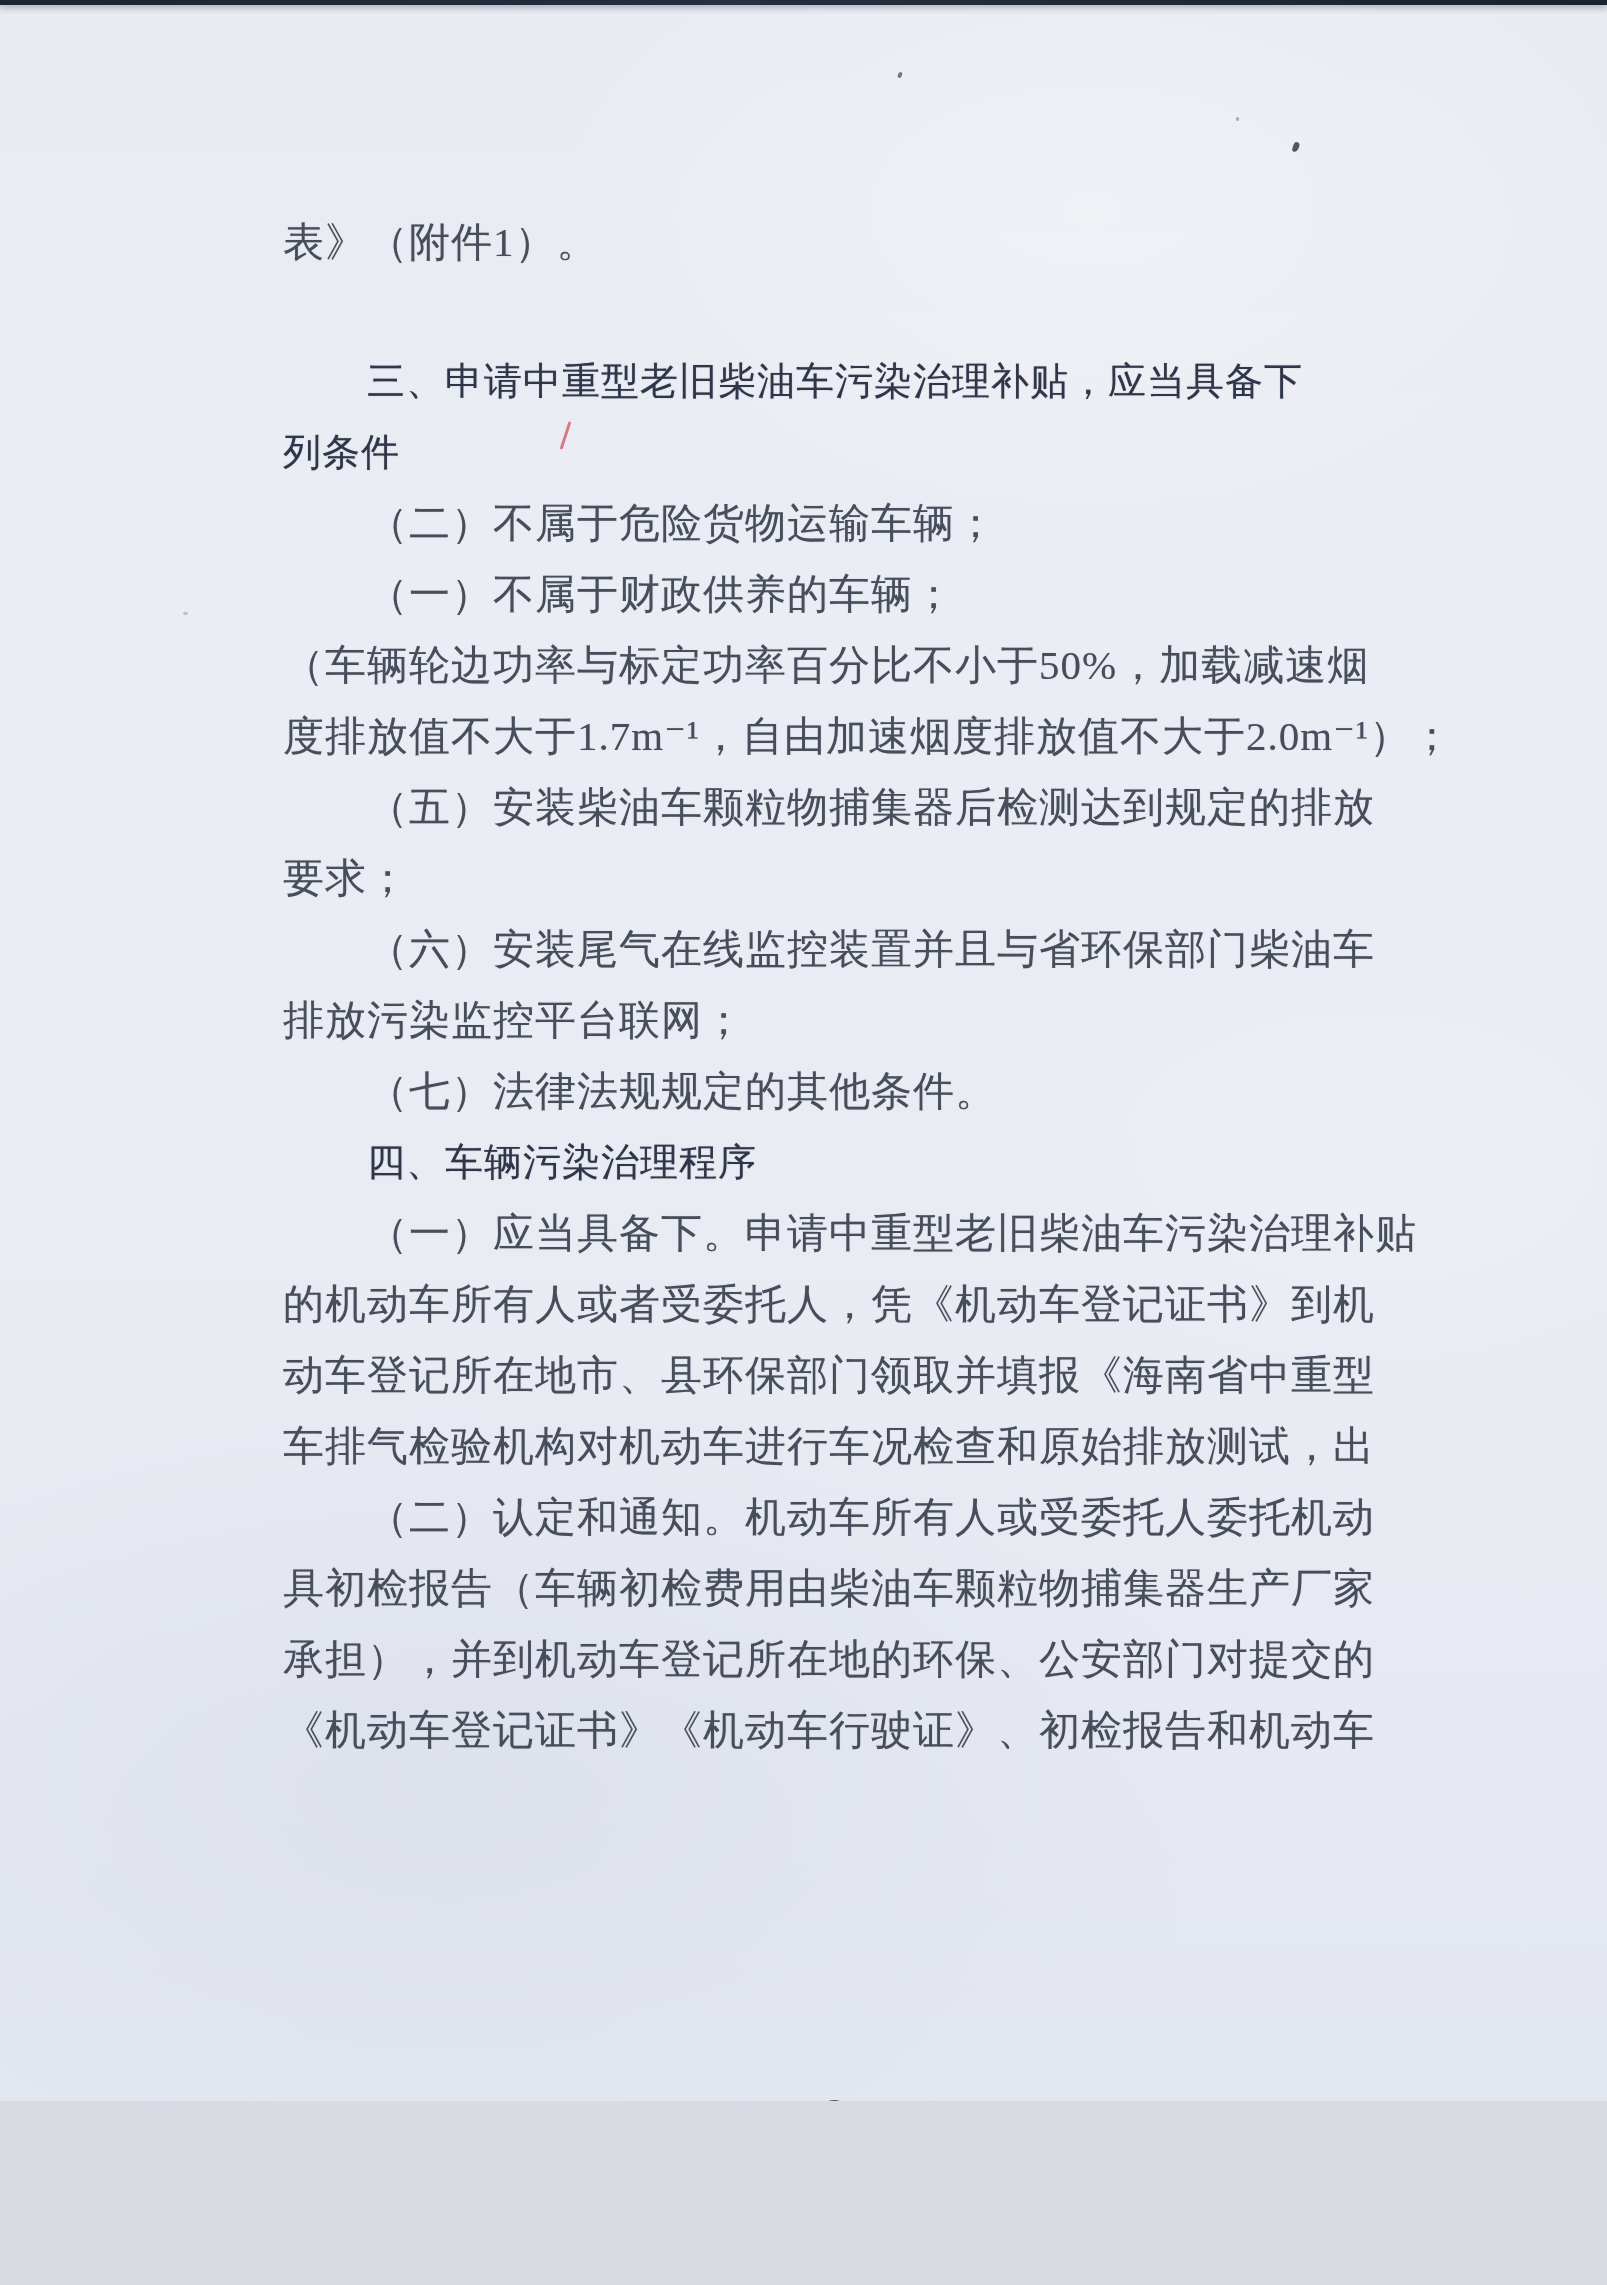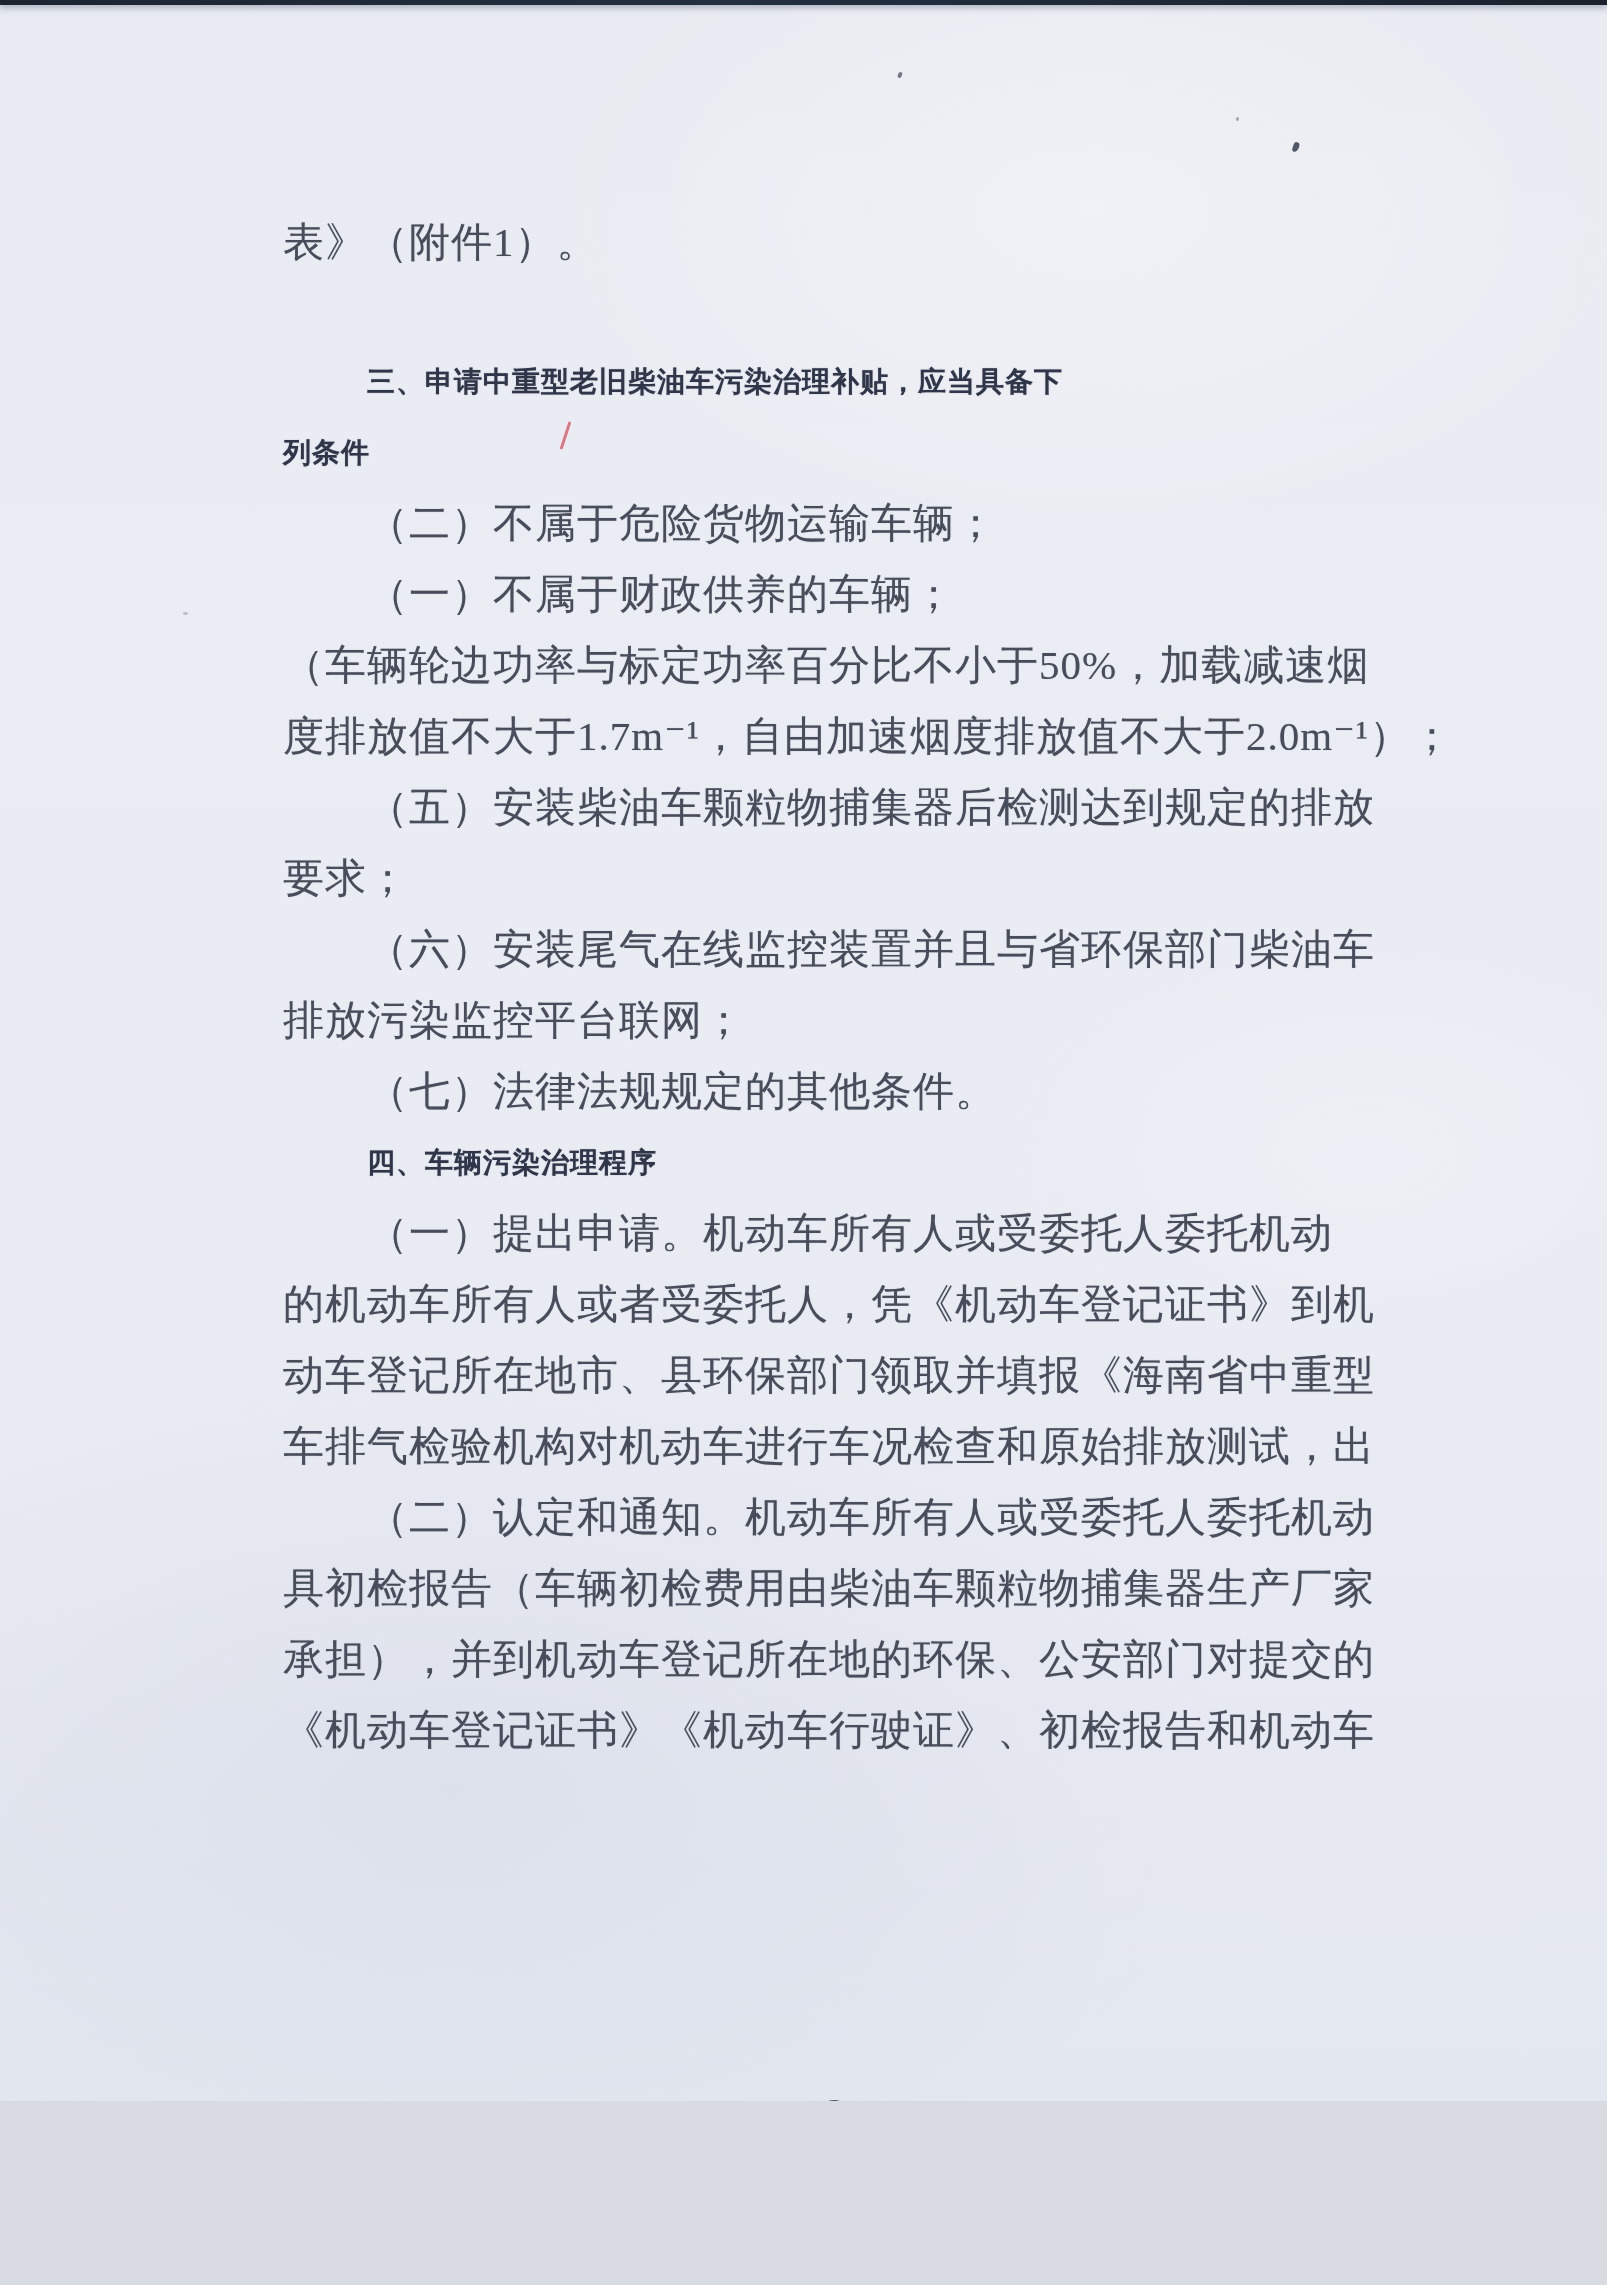--- a/index.html
+++ b/index.html
@@ -37,22 +37,22 @@
     line-height: 71px;
     font-size: 41px;
     letter-spacing: 1px;
     color: var(--ink, #474d5b);
     white-space: nowrap;
     text-shadow: 0 0 1px rgba(71, 77, 91, 0.35);
   }
   .line.indent { padding-left: 84px; }
   .line.heading {
     font-family: "Liberation Sans", "DejaVu Sans", sans-serif;
-    font-weight: bold;
-    font-size: 28px;
+    font-weight: normal;
+    font-size: 38px;
     color: var(--ink-heading, #30364a);
     text-shadow: 0 0 1px rgba(40, 46, 64, 0.5);
   }
   .line.gap-before { margin-top: 68px; }
   .page-number {
     position: absolute;
     top: 2083px;
     left: 283px;
     width: 1106px;
     height: 59px;
@@ -93,21 +93,21 @@
       <div class="line indent">（二）不属于危险货物运输车辆；</div>
       <div class="line indent">（一）不属于财政供养的车辆；</div>
       <div class="line">（车辆轮边功率与标定功率百分比不小于50%，加载减速烟</div>
       <div class="line">度排放值不大于1.7m⁻¹，自由加速烟度排放值不大于2.0m⁻¹）；</div>
       <div class="line indent">（五）安装柴油车颗粒物捕集器后检测达到规定的排放</div>
       <div class="line">要求；</div>
       <div class="line indent">（六）安装尾气在线监控装置并且与省环保部门柴油车</div>
       <div class="line">排放污染监控平台联网；</div>
       <div class="line indent">（七）法律法规规定的其他条件。</div>
       <div class="line heading indent">四、车辆污染治理程序</div>
-      <div class="line indent">（一）提出申请。机动车所有人或受委托人委托机动</div>
+      <div class="line indent">（一）应当具备下。申请中重型老旧柴油车污染治理补贴</div>
       <div class="line">的机动车所有人或者受委托人，凭《机动车登记证书》到机</div>
       <div class="line">动车登记所在地市、县环保部门领取并填报《海南省中重型</div>
       <div class="line">车排气检验机构对机动车进行车况检查和原始排放测试，出</div>
       <div class="line indent">（二）认定和通知。机动车所有人或受委托人委托机动</div>
       <div class="line">具初检报告（车辆初检费用由柴油车颗粒物捕集器生产厂家</div>
       <div class="line">承担），并到机动车登记所在地的环保、公安部门对提交的</div>
       <div class="line">《机动车登记证书》《机动车行驶证》、初检报告和机动车</div>
     </div>
 
   <div class="red-slash"></div>

